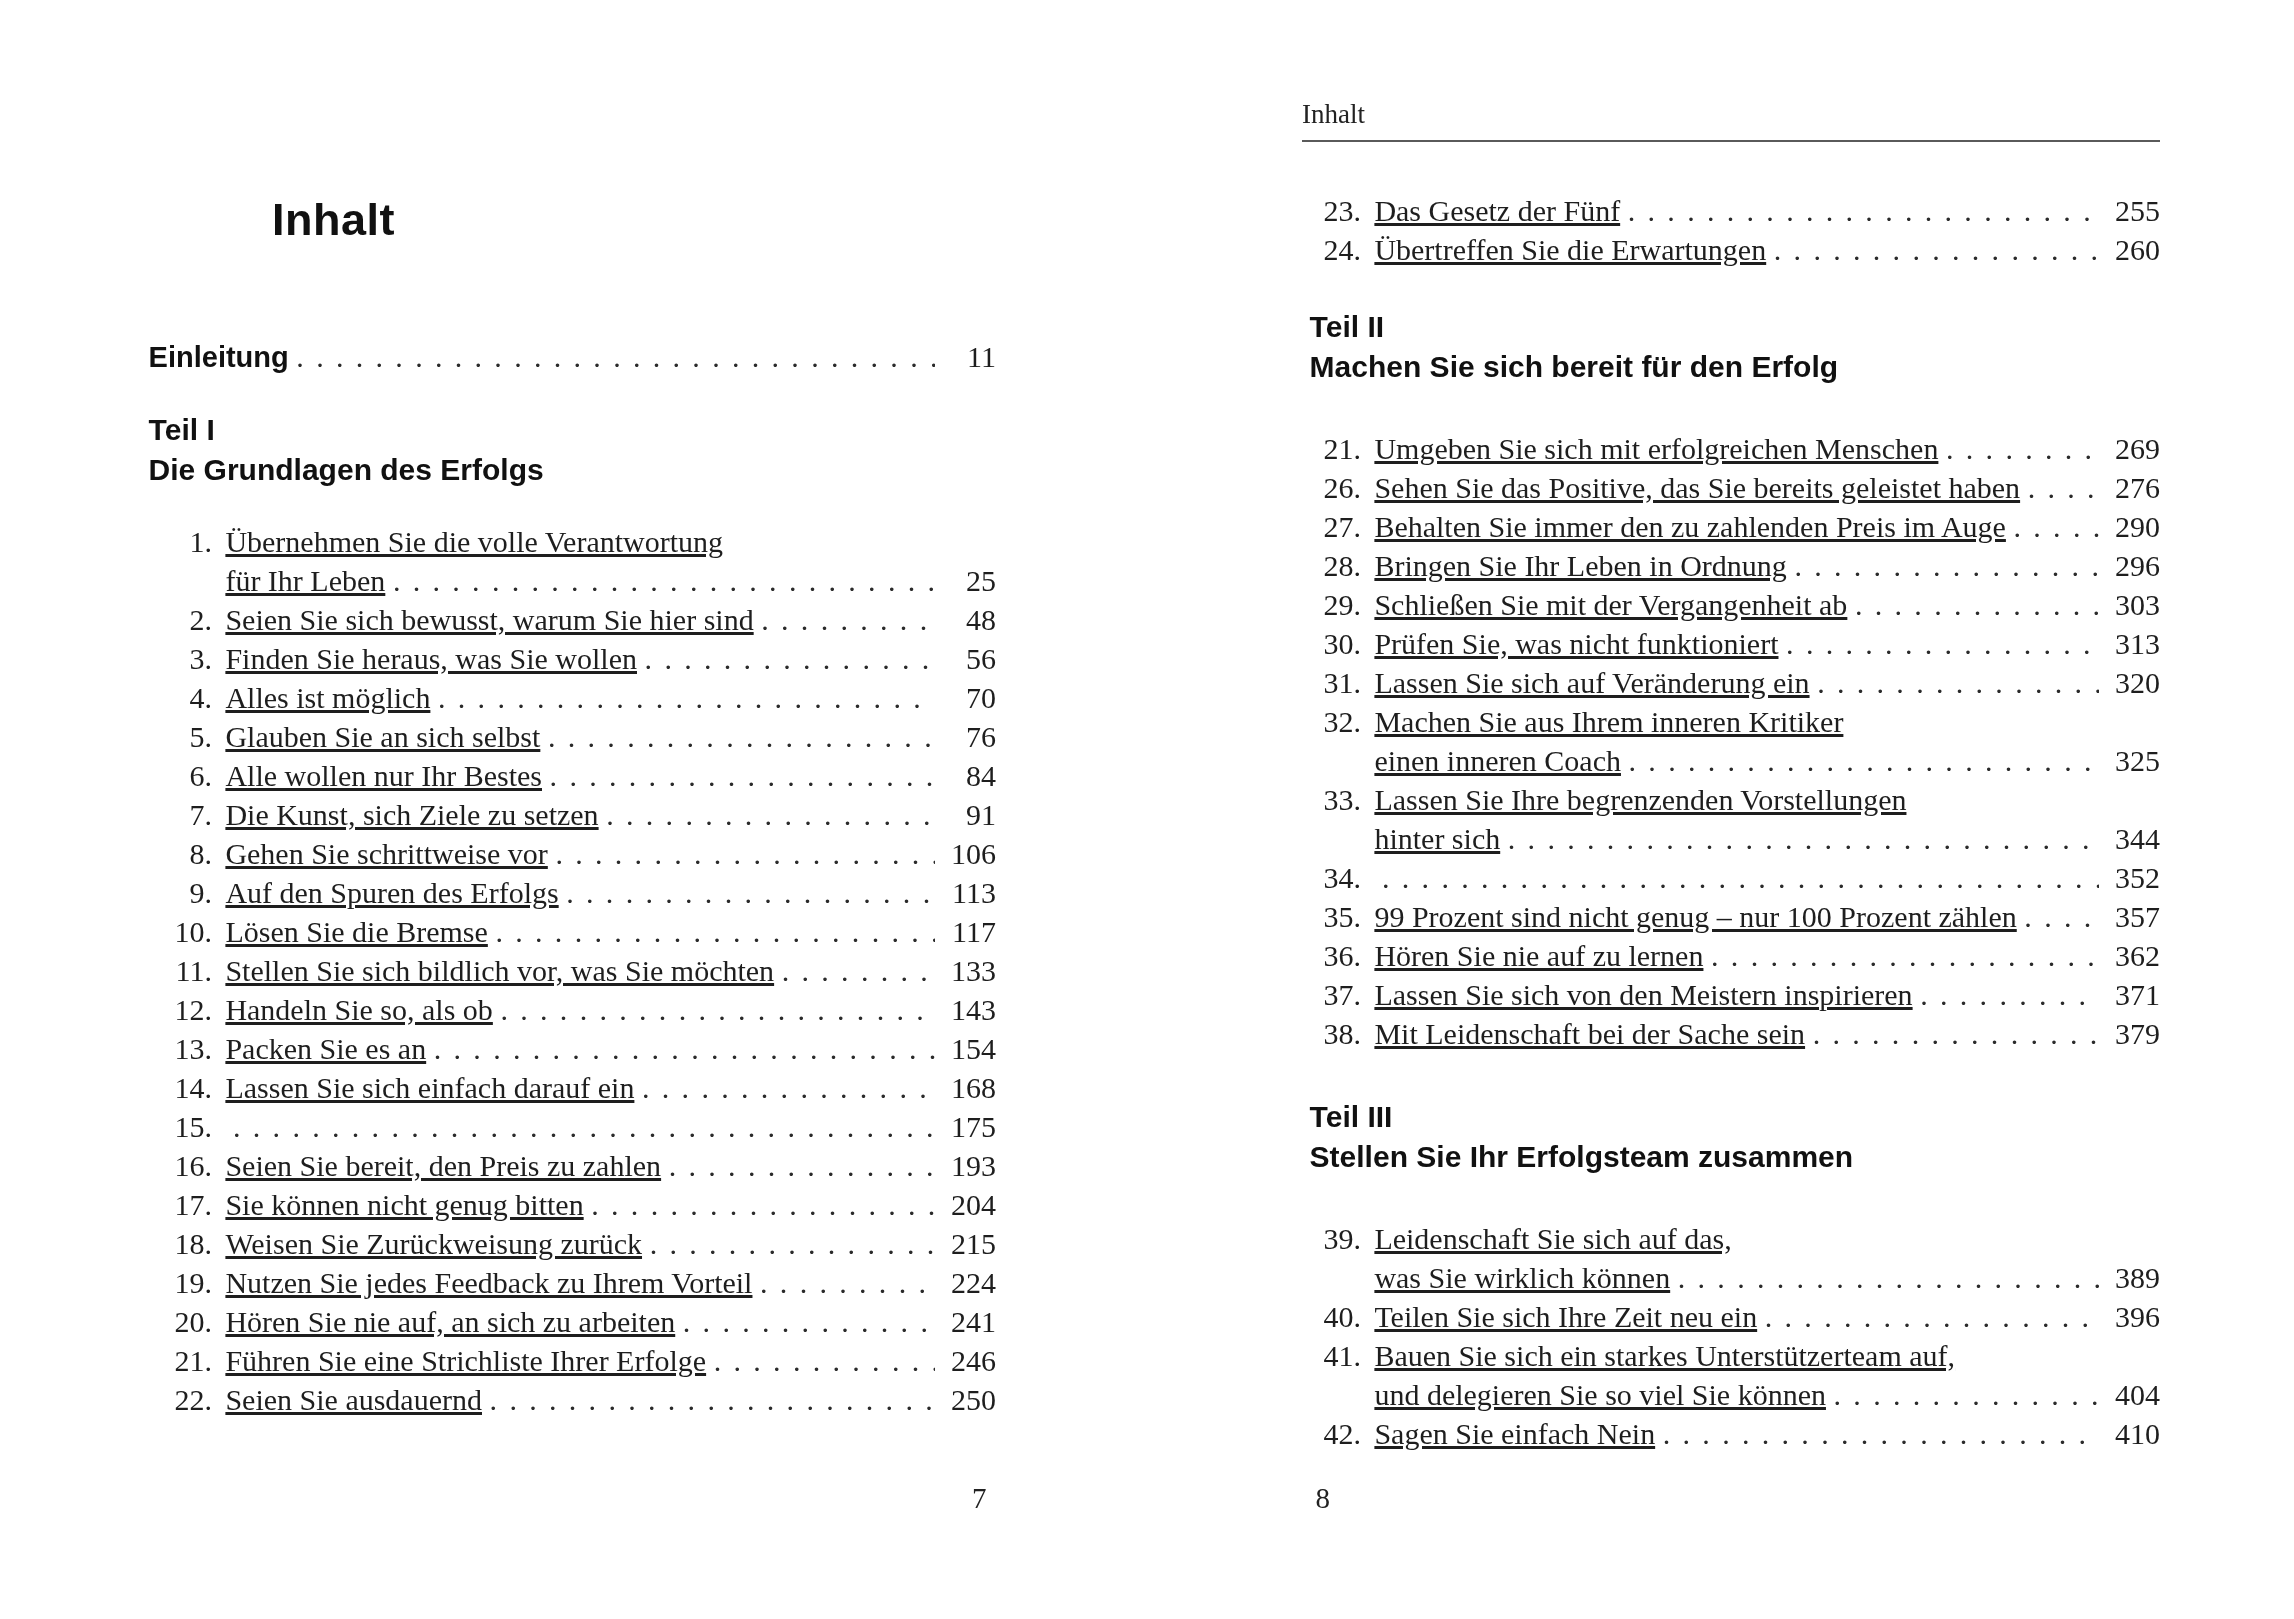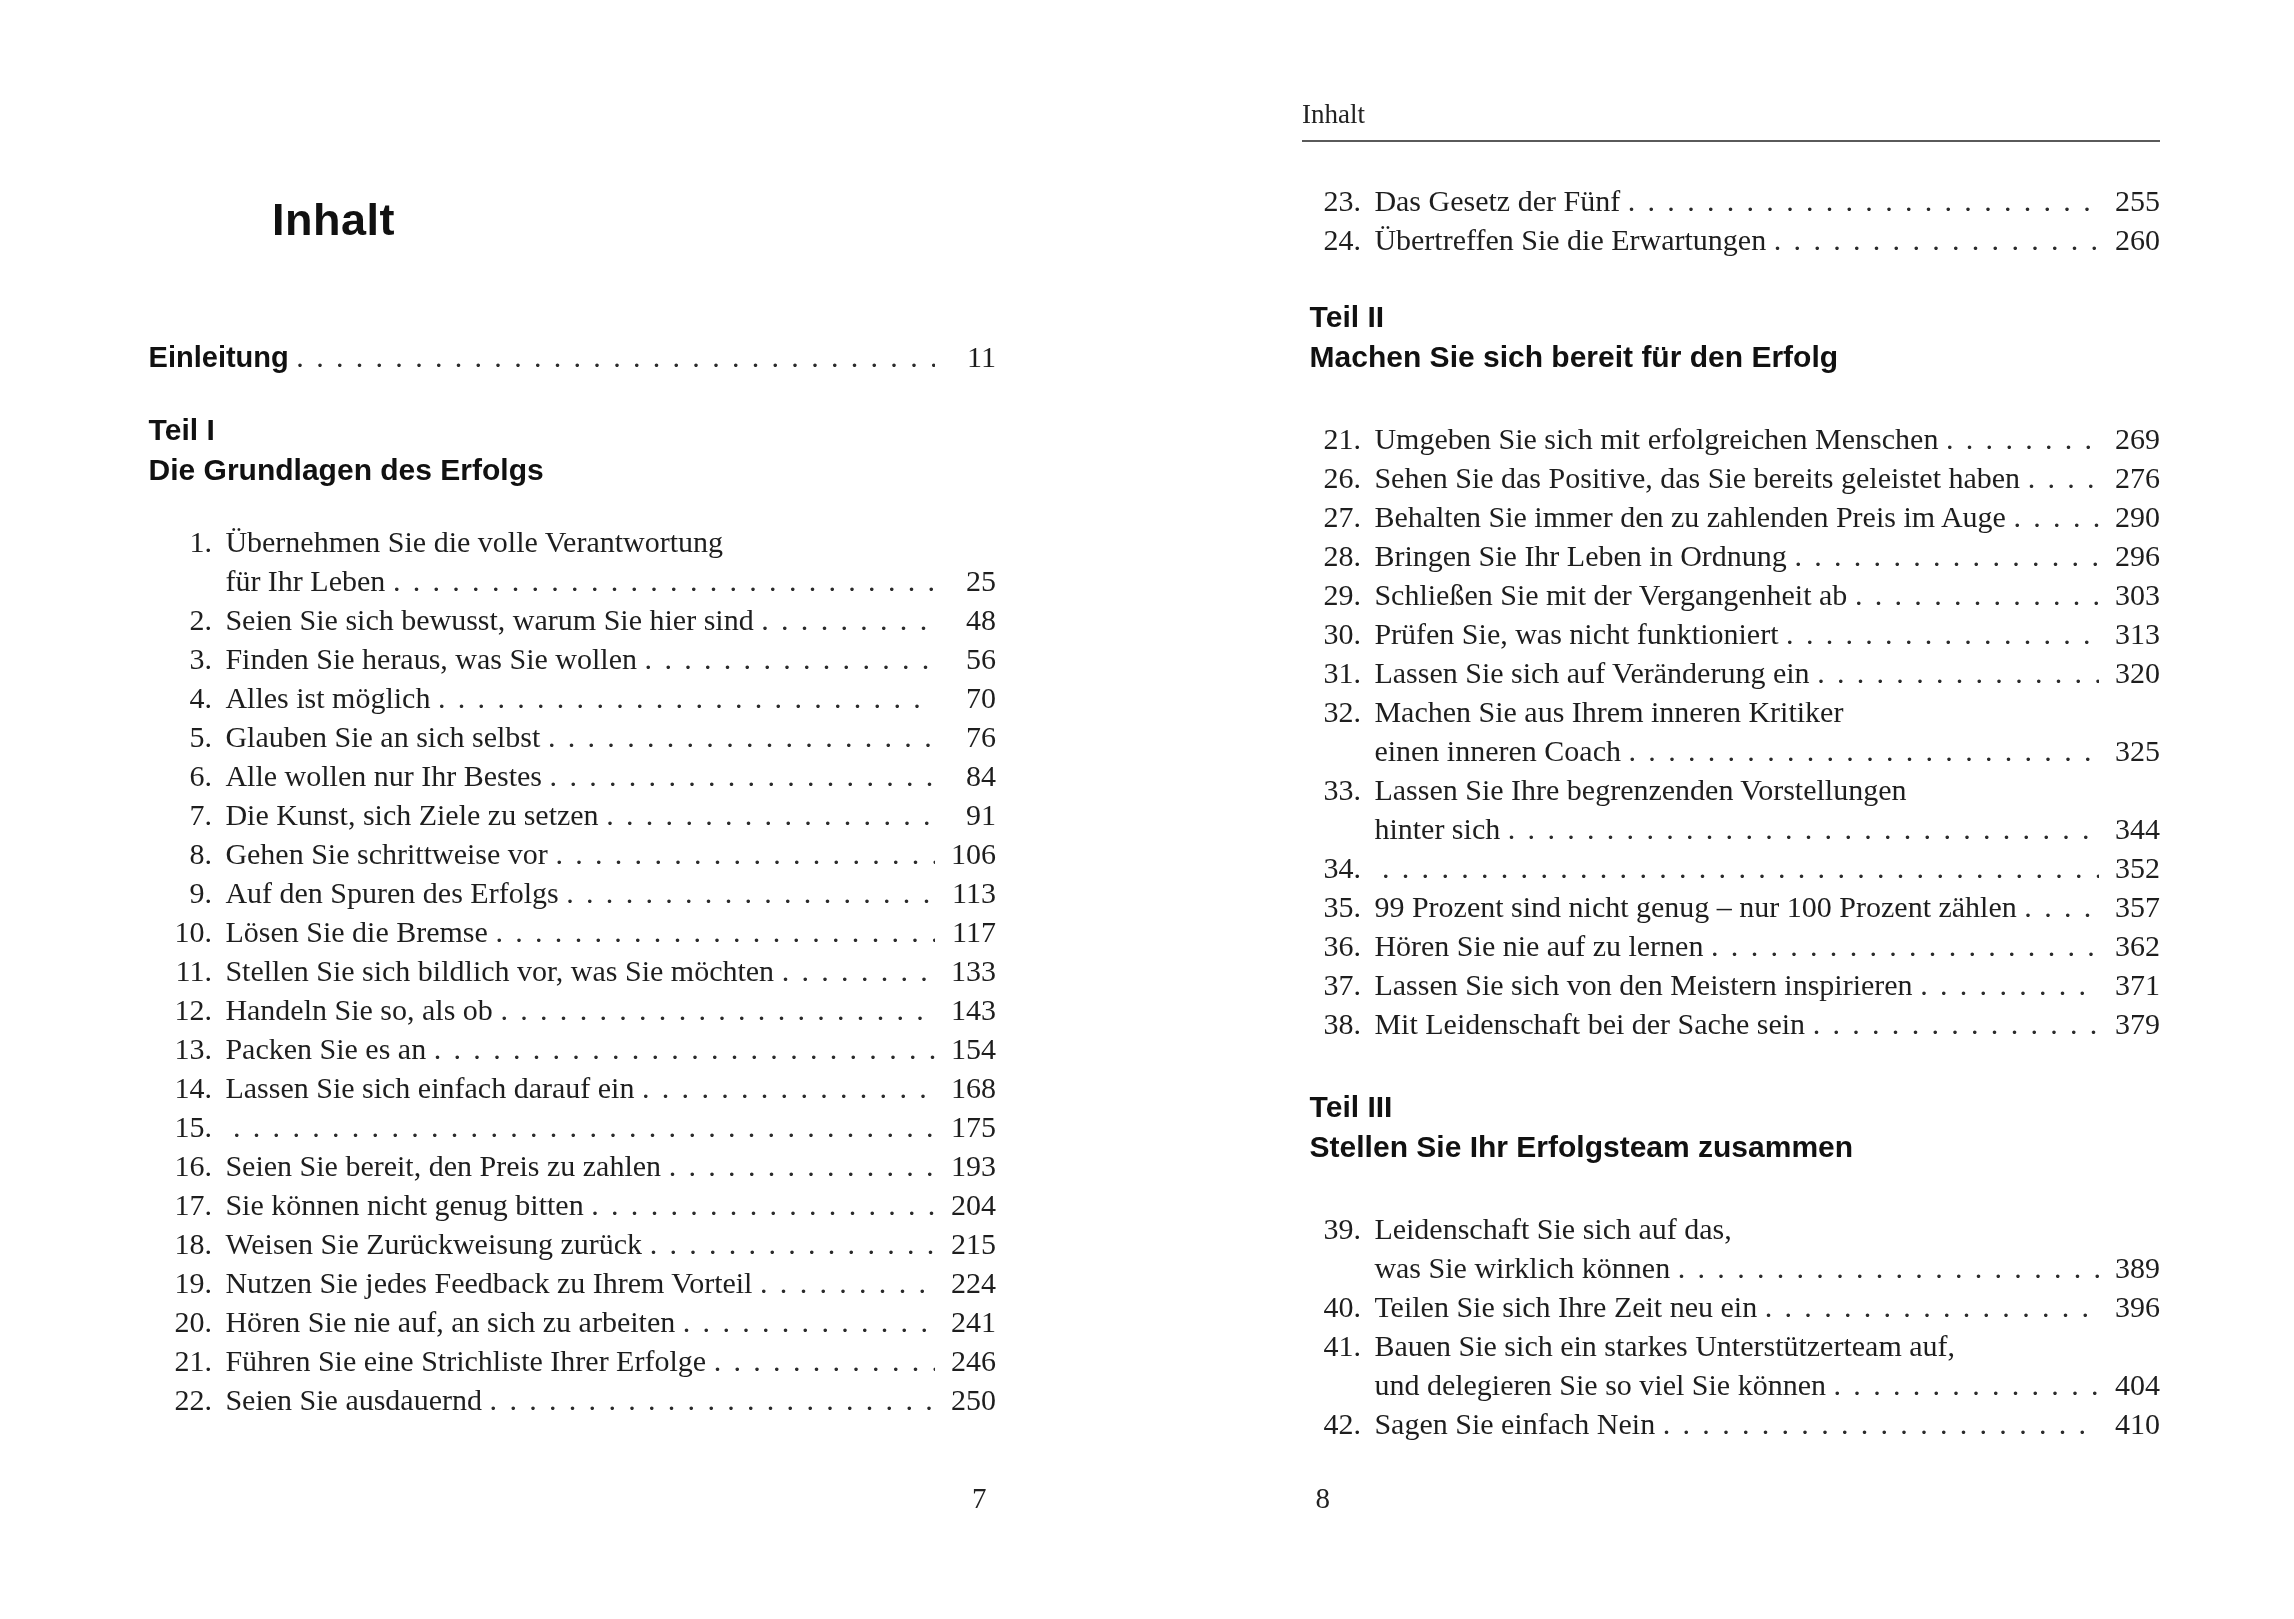--- a/index.html
+++ b/index.html
@@ -71,21 +71,21 @@
     line-height: 39px;
     white-space: nowrap;
   }
   .num {
     flex: none;
     width: 59px;
     text-align: right;
     padding-right: 13.4px;
   }
   #page-left .num { width: 71px; }
-  .txt { flex: none; }
+  .txt { flex: none; text-decoration: underline; }
   .leader {
     flex: 1;
     overflow: hidden;
     white-space: nowrap;
     margin-left: 7.6px;
     letter-spacing: 2.4px;
     color: #2a2a2a;
   }
   .pg {
     flex: none;
@@ -107,21 +107,21 @@
     flex: none;
     margin-left: 7.6px;
     font-family: "Liberation Sans", sans-serif;
     font-weight: 700;
     font-size: 29px;
     color: #111;
   }
 
   
   #left-part-heading { margin-top: 32.5px; margin-bottom: 32.5px; }
-  #right-list-0      { margin-top: 39px; }
+  #right-list-0      { margin-top: 49px; }
   #right-part-1      { margin-top: 38px; margin-bottom: 42px; }
   #right-part-2      { margin-top: 44px; margin-bottom: 42px; }
 
   
   .footer-num {
     position: absolute;
     top: 1475px;
     font-size: 29px;
     color: #222;
   }

